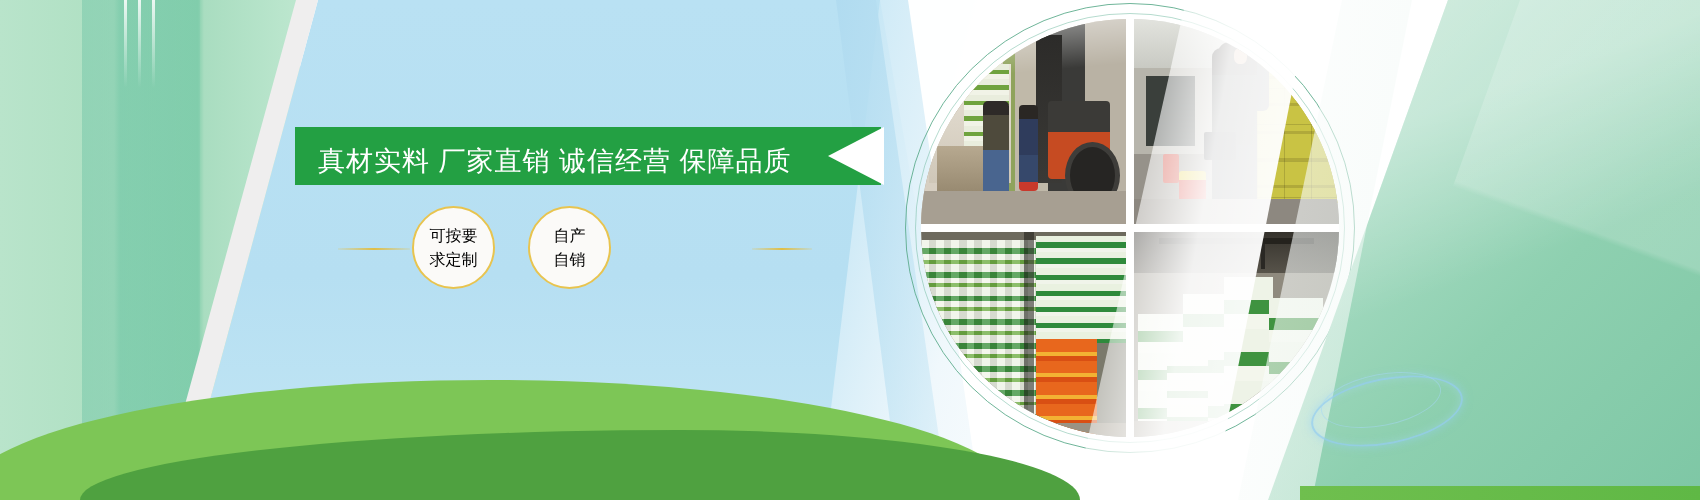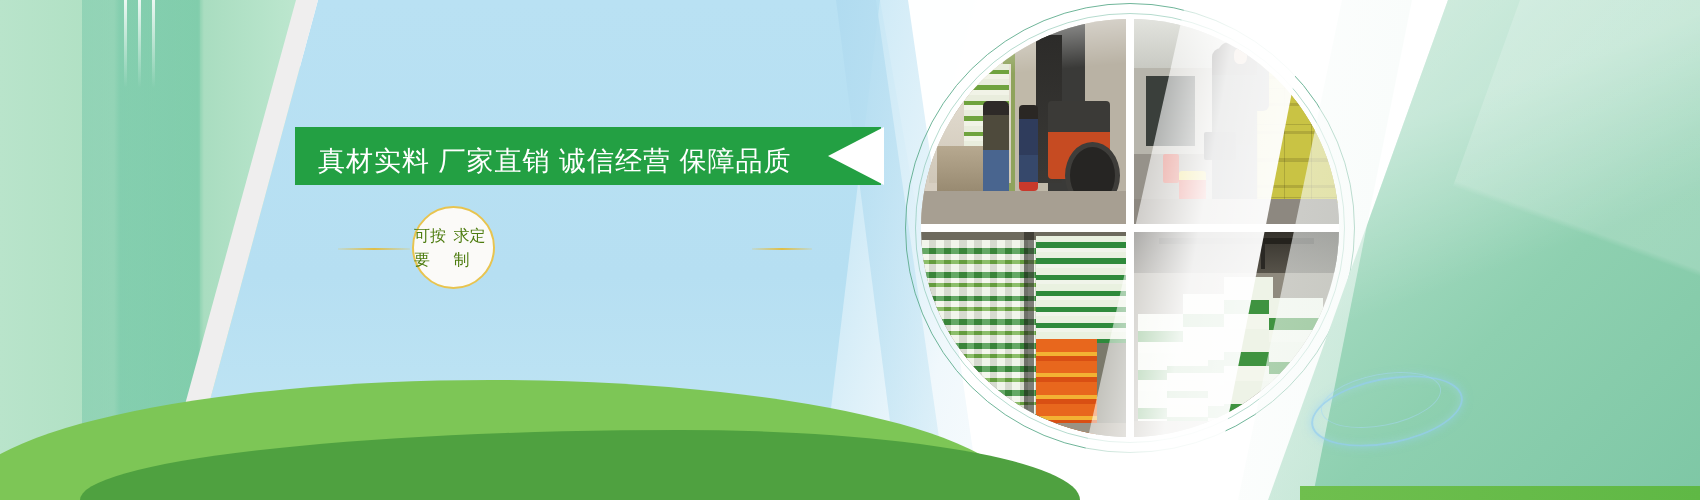--- a/index.html
+++ b/index.html
@@ -86,23 +86,23 @@
   }
   .gold-left{left:338px;top:248px;width:72px;}
   .gold-right{left:752px;top:248px;width:60px;}
 
   
   .circle{
     position:absolute;top:206px;width:83px;height:83px;border-radius:50%;
     background:#fbfaf8;
     border:2px solid #e8c44f;
     box-sizing:border-box;
-    display:flex;flex-direction:row;
+    display:flex;flex-direction:column;
     align-items:center;justify-content:center;
-    color:#4d7c0f;font-size:16px;line-height:1.45;
+    color:#000000;font-size:16px;line-height:1.45;
   }
   .c1{left:412px;} .c2{left:528px;} .c3{left:634px;}
   .circle span{display:block;}
 
   
   .collage-wrap{
     position:absolute;left:905px;top:3px;width:450px;height:450px;
   }
   .ring-outer{
     position:absolute;left:0;top:0;width:450px;height:450px;
@@ -300,20 +300,24 @@
   <div class="ribbon-notch"></div>
   <div class="ribbon-text">真材实料  厂家直销  诚信经营  保障品质</div>
 
   <div class="gold-line gold-left"></div>
   <div class="gold-line gold-right"></div>
 
   <div class="circle c1">
     <span>可按要</span>
     <span>求定制</span>
   </div>
+  <div class="circle c2">
+    <span>自产</span>
+    <span>自销</span>
+  </div>
 
   <div class="collage-wrap">
     <div class="ring-outer"></div>
     <div class="ring-inner-arc"></div>
     <div class="collage">
 
       <div class="quad q-tl">
         <div class="p1">
           <div class="truck-body"></div>
           <div class="boxes"></div>

